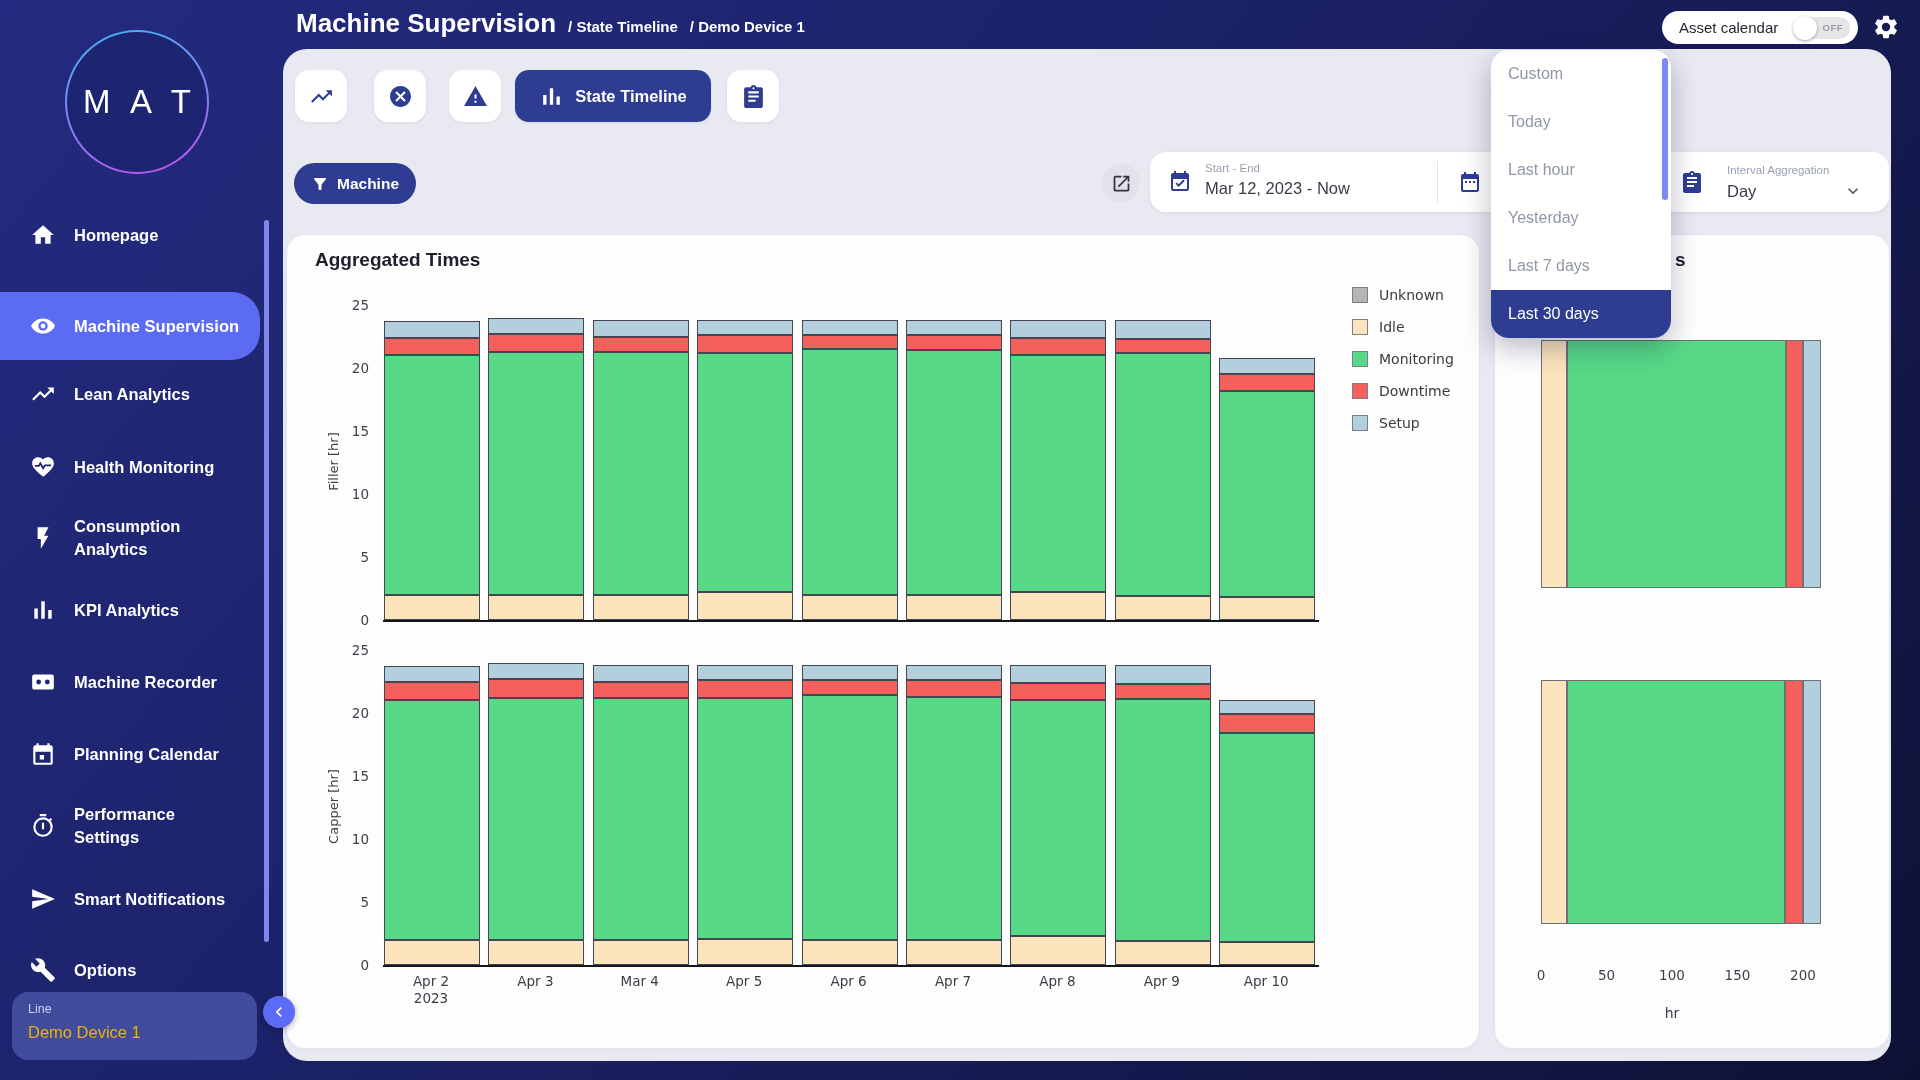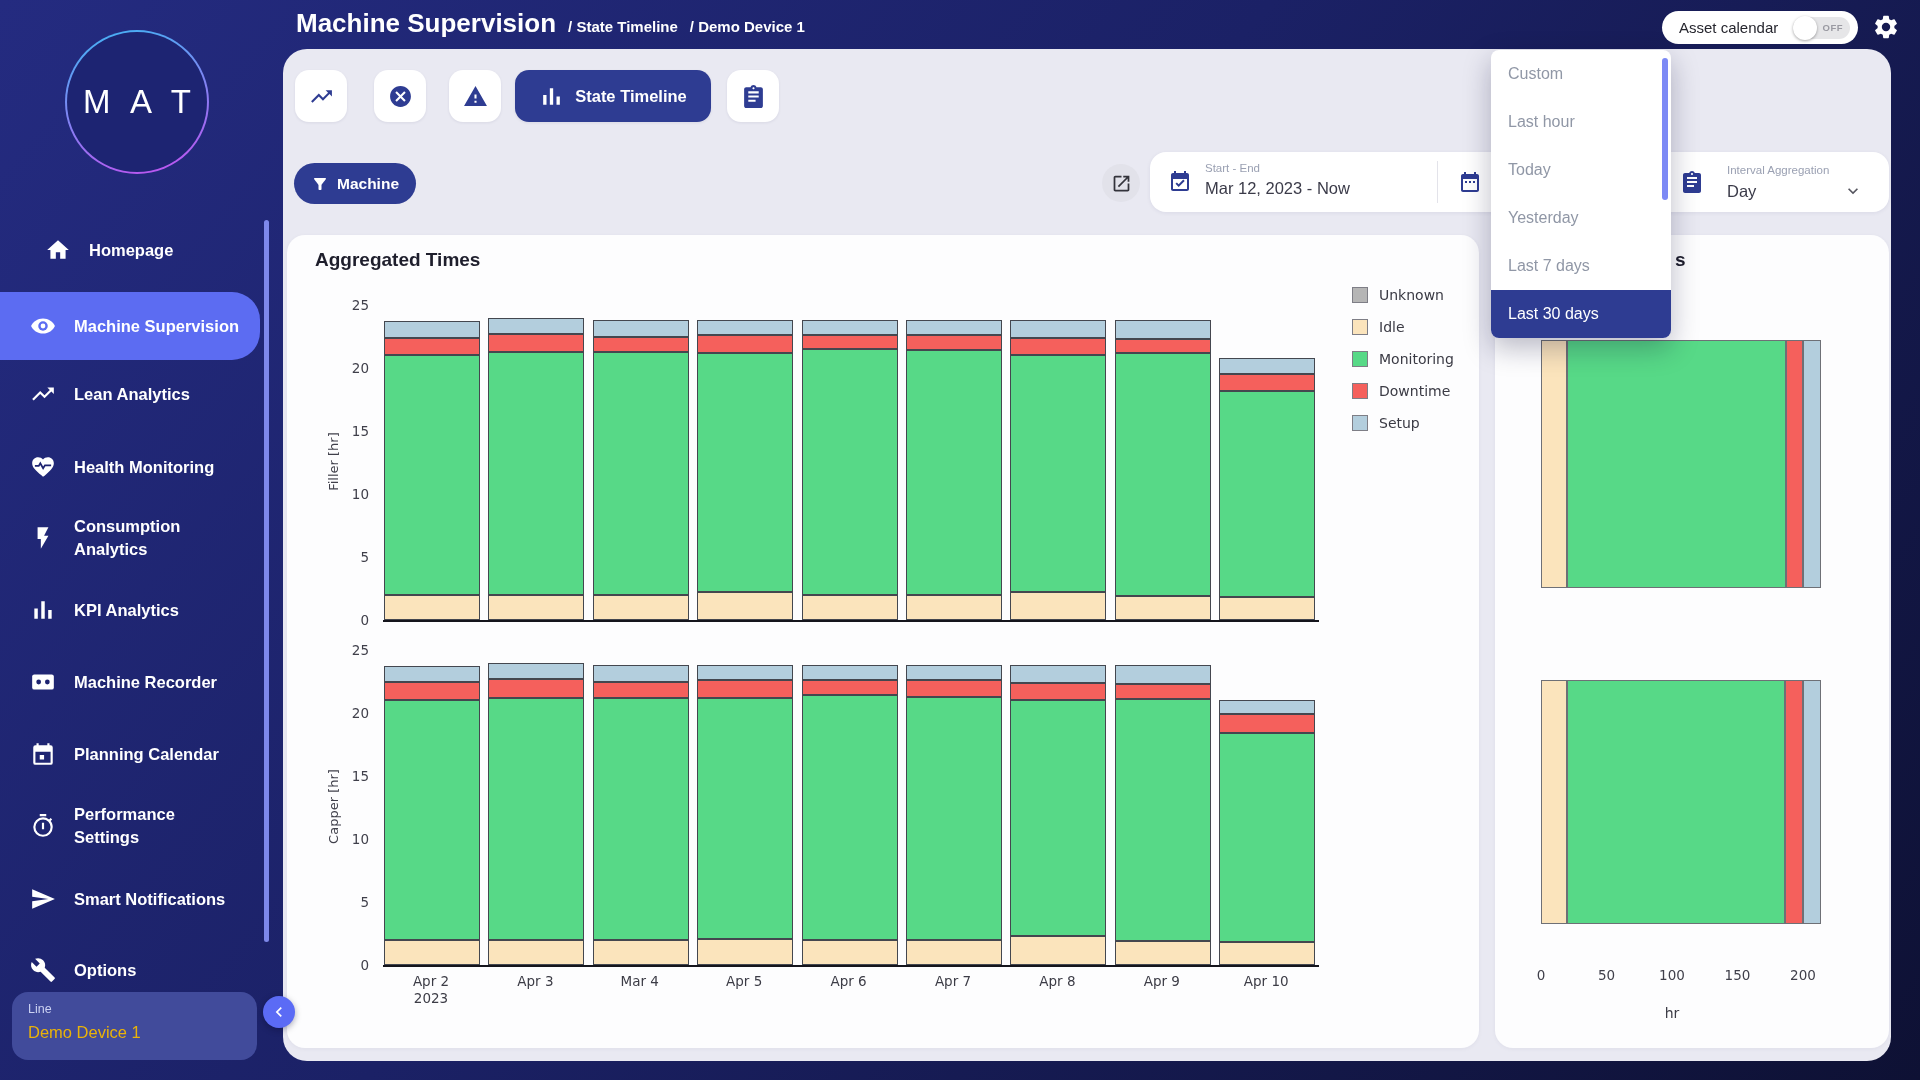--- a/index.html
+++ b/index.html
@@ -78,34 +78,34 @@
   .vc-ytick{position:absolute;right:6px;font-size:13.5px;color:#3f3f4a;font-family:"DejaVu Sans",sans-serif;}
   .vc-ylab{position:absolute;left:-111px;top:149px;width:315px;text-align:center;transform:rotate(-90deg);font-size:13px;color:#3f3f4a;font-family:"DejaVu Sans",sans-serif;}
   .vc-xlabels{position:absolute;left:96px;top:323px;width:936px;}
   .vc-xlab{position:absolute;width:96px;text-align:center;font-size:13.5px;color:#3c3c46;line-height:17px;font-family:"DejaVu Sans",sans-serif;}
   
   .hbar{position:absolute;left:46px;display:flex;}
   .h-seg{box-sizing:border-box;border:1px solid #6e7076;}
   .hx-tick{position:absolute;transform:translateX(-50%);font-size:13.5px;color:#3f3f4a;font-family:"DejaVu Sans",sans-serif;top:732px;}
   .hx-label{position:absolute;left:46px;width:262px;text-align:center;top:770px;font-size:14px;color:#3c3c46;font-family:"DejaVu Sans",sans-serif;}
   
-  #dropdown{position:absolute;left:1491px;top:50px;width:180px;height:288px;background:#fff;border-radius:8px;box-shadow:0 10px 28px rgba(10,10,50,.28);z-index:50;overflow:hidden;}
+  #dropdown{position:absolute;left:1491px;top:50px;width:180px;height:288px;background:#fff;border-radius:18px;box-shadow:0 10px 28px rgba(10,10,50,.28);z-index:50;overflow:hidden;}
   .dd-item{height:48px;line-height:48px;padding-left:17px;font-size:16px;color:#9097a6;cursor:pointer;}
   .dd-item.selected{background:#2e3c92;color:#fff;}
   #dd-scroll{position:absolute;right:3px;top:8px;width:6px;height:142px;background:#7c89f5;border-radius:3px;}
 </style>
 </head>
 <body>
 
 <div id="sidebar">
   <div id="logo">
     <span>M A T</span>
   </div>
   <div id="side-nav">
-      <div class="nav-item" style="top: 226px; height: 48px; margin-left: 15px;">
+      <div class="nav-item" style="top: 211px; height: 48px;">
         <span class="nav-ic">
           <svg class="ic" viewBox="0 0 24 24">
             <path d="M10 20v-6h4v6h5v-8h3L12 3 2 12h3v8z"></path>
           </svg>
         </span>
         <span class="nav-label">Homepage</span>
       </div>
       <div class="nav-item active" style="top: 292px; height: 68px;">
         <span class="nav-ic">
           <svg class="ic" viewBox="0 0 24 24">
@@ -504,20 +504,20 @@
         <span class="hx-tick" style="left: 242.5px;">150</span>
         <span class="hx-tick" style="left: 308px;">200</span>
         <div class="hx-label">hr</div>
       </div>
   </div>
 </div>
 
 <div id="dropdown">
   <div id="dd-items">
       <div class="dd-item">Custom</div>
+      <div class="dd-item">Today</div>
       <div class="dd-item">Last hour</div>
-      <div class="dd-item">Today</div>
       <div class="dd-item">Yesterday</div>
       <div class="dd-item">Last 7 days</div>
       <div class="dd-item selected">Last 30 days</div>
     </div>
   <div id="dd-scroll"></div>
 </div>
 
 </body></html>

